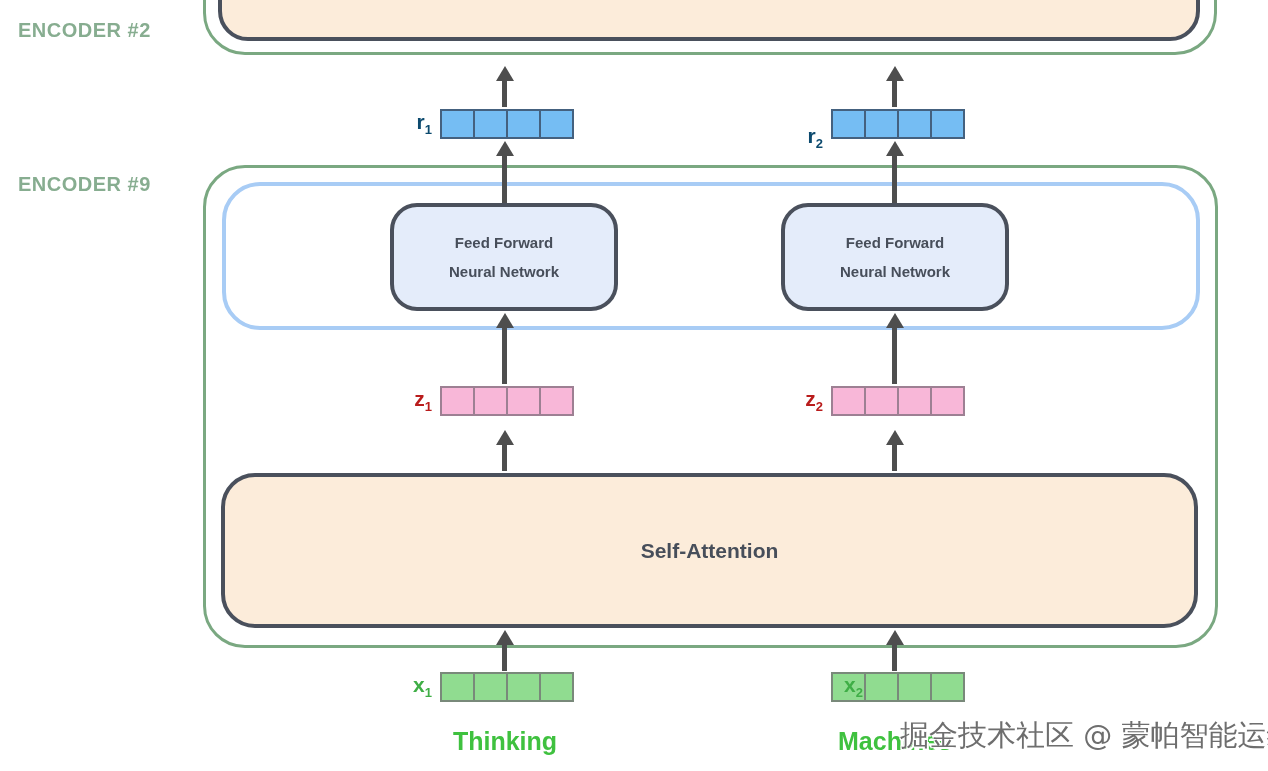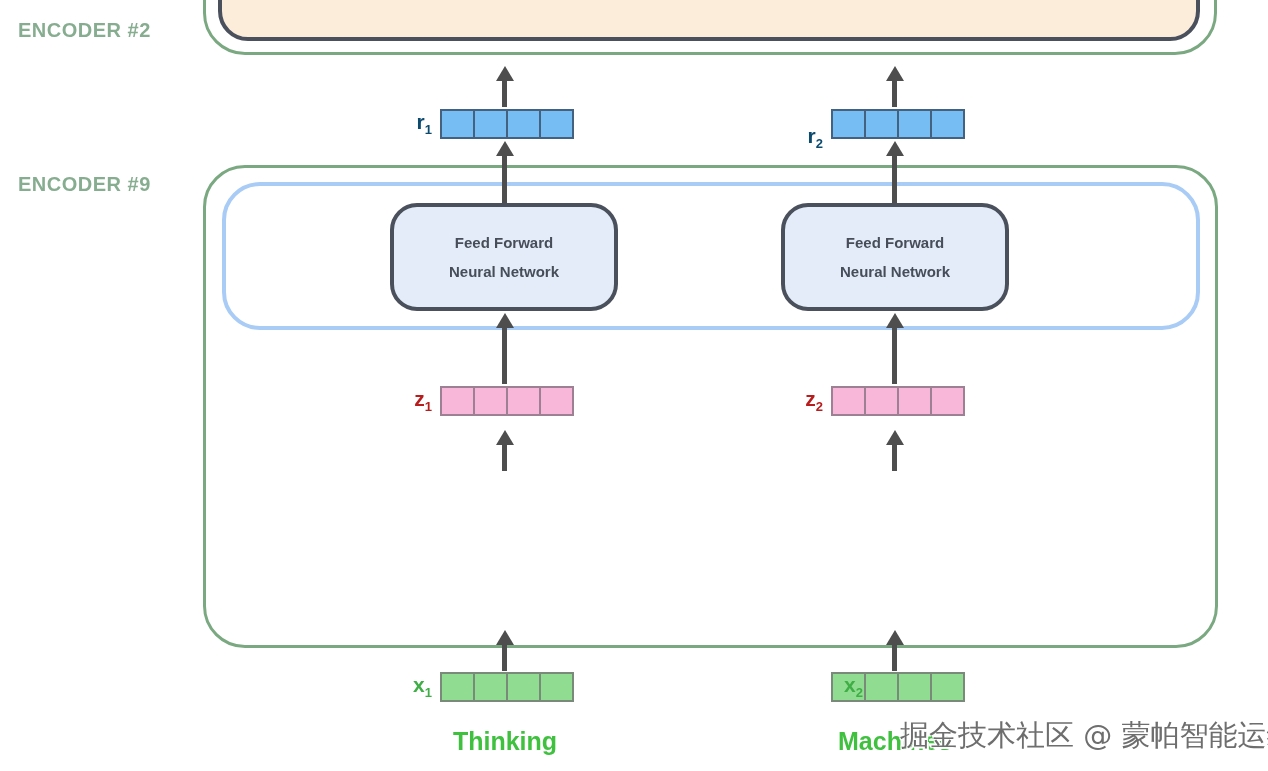--- a/index.html
+++ b/index.html
@@ -199,20 +199,23 @@
 
   <div class="ff-box ff-1">
     <span>Feed Forward</span>
     <span>Neural Network</span>
   </div>
   <div class="ff-box ff-2">
     <span>Feed Forward</span>
     <span>Neural Network</span>
   </div>
 
+  <div class="self-attn">
+    <span>Self-Attention</span>
+  </div>
 
   <div class="vec vec-r r1">
       <div class="cell"></div>
       <div class="cell"></div>
       <div class="cell"></div>
       <div class="cell"></div>
     </div>
   <div class="vec vec-r r2">
       <div class="cell"></div>
       <div class="cell"></div>

